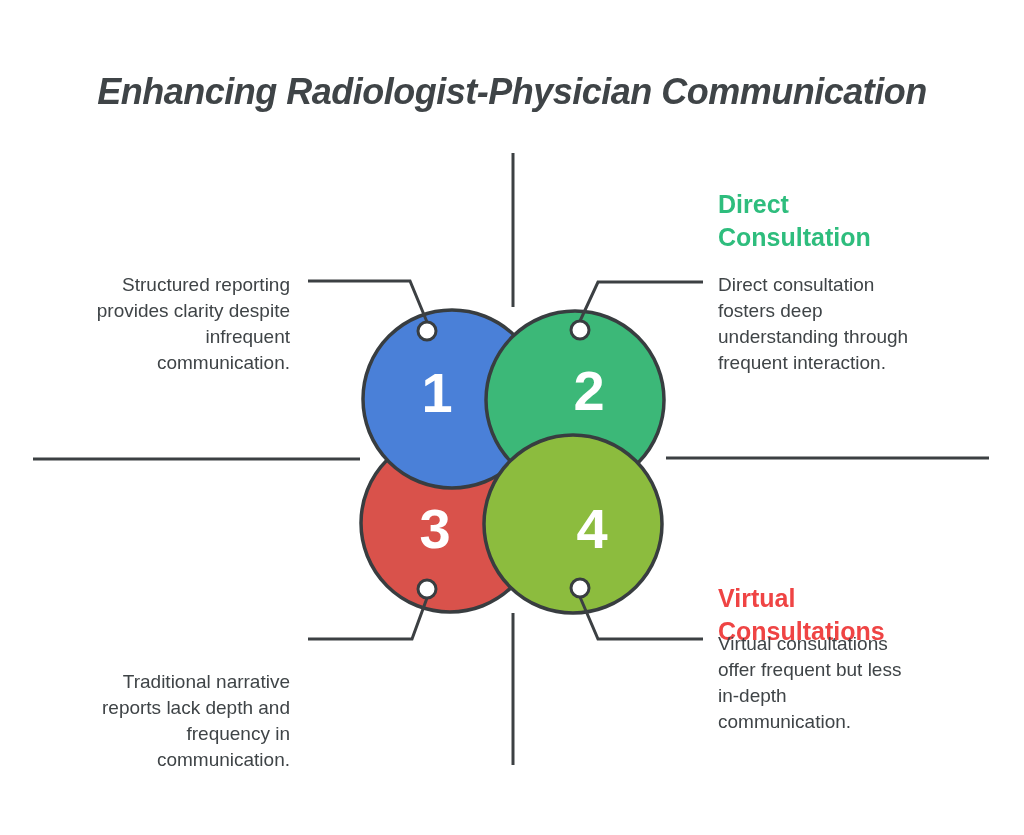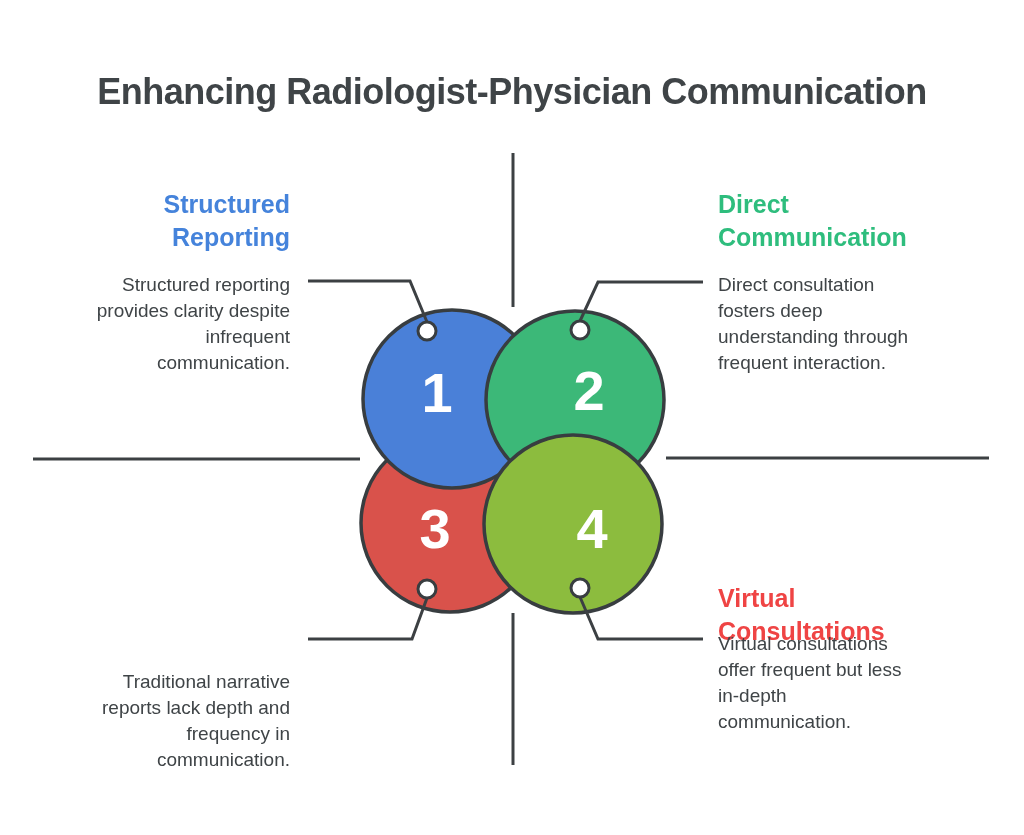--- a/index.html
+++ b/index.html
@@ -55,21 +55,21 @@
     font-family: "Liberation Sans", sans-serif;
     font-size: 56px;
     font-weight: 700;
   }
 </style>
 </head>
 <body>
 
 <div class="canvas" style="background-color: rgb(255, 255, 255);">
 
-  <div class="title" style="color: rgb(63, 68, 71);">Enhancing Radiologist-Physician Communication</div>
+  <div class="title" style="color: rgb(63, 68, 71); font-style: italic;">Enhancing Radiologist-Physician Communication</div>
 
   <svg class="diagram-svg" viewBox="0 0 1024 835" xmlns="http://www.w3.org/2000/svg">
 
     <line x1="513" y1="153" x2="513" y2="307" stroke-width="3" stroke="#3c4043"></line>
     <line x1="513" y1="613" x2="513" y2="765" stroke-width="3" stroke="#3c4043"></line>
     <line x1="33" y1="459" x2="360" y2="459" stroke-width="3" stroke="#3c4043"></line>
     <line x1="666" y1="458" x2="989" y2="458" stroke-width="3" stroke="#3c4043"></line>
 
     <circle cx="450" cy="523" r="89" stroke-width="3.5" stroke="#383d40" fill="#d9524b"></circle>
     <circle cx="452" cy="399" r="89" stroke-width="3.5" stroke="#383d40" fill="#4a80d8"></circle>
@@ -85,29 +85,27 @@
     <circle cx="580" cy="330" r="9" stroke-width="3" stroke="#383d40" fill="#ffffff"></circle>
     <circle cx="427" cy="589" r="9" stroke-width="3" stroke="#383d40" fill="#ffffff"></circle>
     <circle cx="580" cy="588" r="9" stroke-width="3" stroke="#383d40" fill="#ffffff"></circle>
 
     <text class="circle-number" x="437" y="412" text-anchor="middle" fill="#ffffff">1</text>
     <text class="circle-number" x="589" y="410" text-anchor="middle" fill="#ffffff">2</text>
     <text class="circle-number" x="435" y="548" text-anchor="middle" fill="#ffffff">3</text>
     <text class="circle-number" x="592" y="548" text-anchor="middle" fill="#ffffff">4</text>
   </svg>
 
-  <div class="q-heading align-right q1-heading" style="color: rgb(69, 131, 219);">Structured
-Reporting</div>
   <div class="q-desc align-right q1-desc" style="color: rgb(63, 68, 71);">Structured reporting
 provides clarity despite
 infrequent
 communication.</div>
 
   <div class="q-heading align-left q2-heading" style="color: rgb(46, 189, 125);">Direct
-Communication</div>
+Consultation</div>
   <div class="q-desc align-left q2-desc" style="color: rgb(63, 68, 71);">Direct consultation
 fosters deep
 understanding through
 frequent interaction.</div>
 
   <div class="q-desc align-right q3-desc" style="color: rgb(63, 68, 71); margin-top: 38px;">Traditional narrative
 reports lack depth and
 frequency in
 communication.</div>
 

